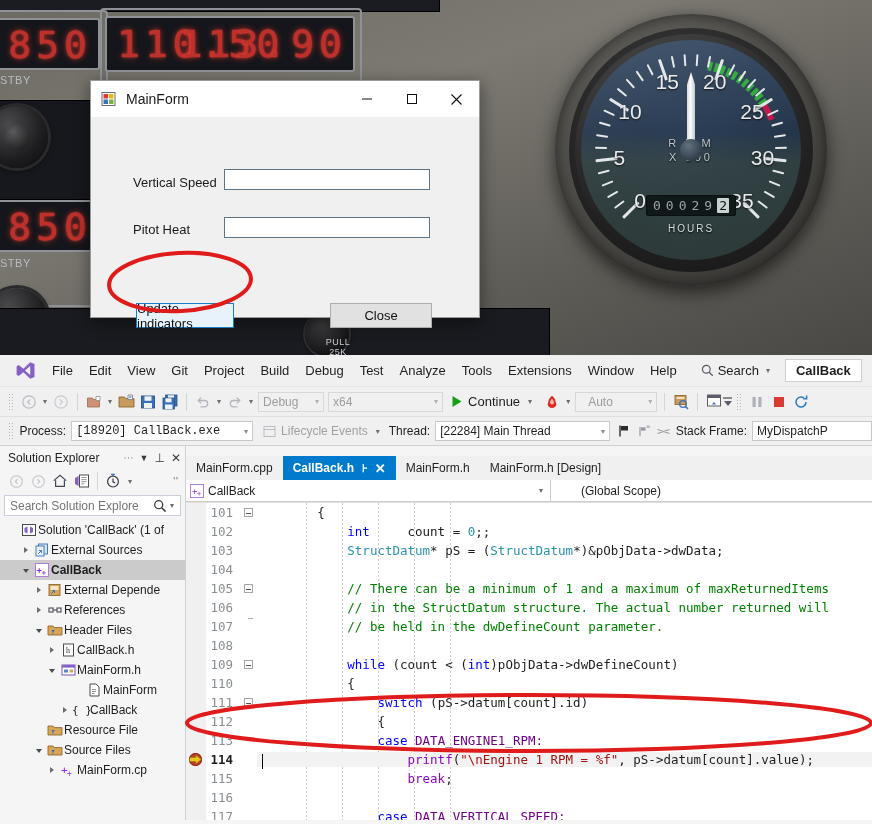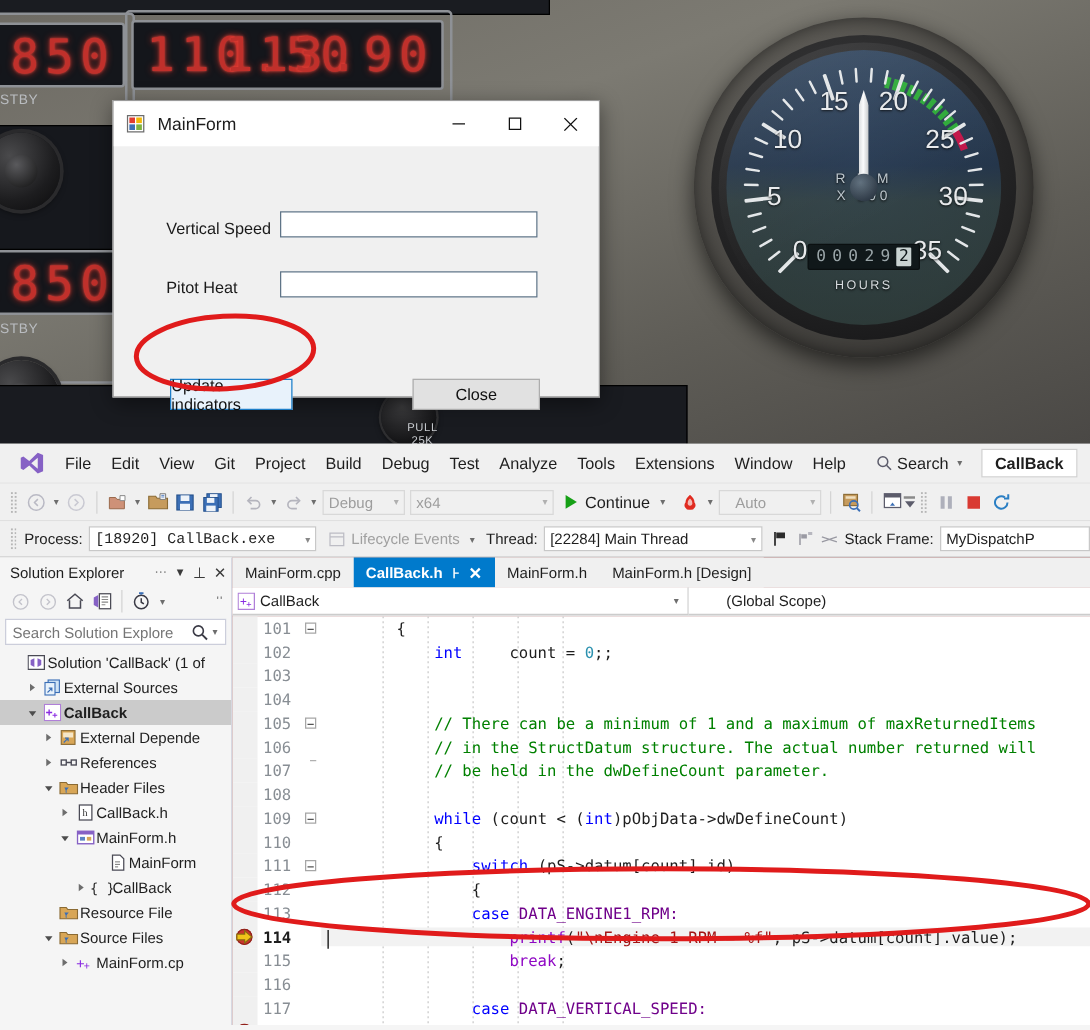--- a/index.html
+++ b/index.html
@@ -271,21 +271,21 @@
   }
   .tw i.open{
     border:0; width:0;height:0;
     border-top:4px solid #4d4d4d; border-left:3.5px solid transparent; border-right:3.5px solid transparent;
     margin-top:2px;
   }
   .ti{ width:18px; flex:0 0 18px; display:flex;align-items:center;justify-content:center;}
   .tl{ overflow:hidden; }
 
   
-  #editor{ flex:1; display:flex; flex-direction:column; background:#7f1d1d; min-width:0;}
+  #editor{ flex:1; display:flex; flex-direction:column; background:#7f1d1d; min-width:0;margin-top:10px;}
   #tabstrip{ height:24px; background:#f0f0f0; display:flex; align-items:flex-end; }
   .tab{
     height:24px; display:flex; align-items:center; padding:0 10px;
     font-size:12px; color:#1e1e1e; background:#f0f0f0; white-space:nowrap;
   }
   .tab.active{ background:#007acc; color:#fff; font-weight:bold; }
   .tab .pin{ margin-left:8px; font-size:11px; }
   .tab .x{ margin-left:7px; font-size:13px; }
   #navbar{
     height:23px; display:flex; background:#f5f5f5; border-bottom:1px solid #e0e0e0;
@@ -970,21 +970,21 @@
       </div>
       <div id="codearea">
         <div class="gl-dash" style="left:120px;"></div>
         <div class="gl-dash" style="left:156px;"></div>
         <div class="gl-dash" style="left:192px;"></div>
         <div class="gl-dash" style="left:228px;"></div>
         <div class="gl-dash" style="left:264px;"></div>
         <div id="code-host">
             <div class="cl"><div class="glyph"></div><div class="lno">101</div><div class="fold"><div class="fbox"></div></div><div class="code"><span class="id">        {</span></div></div>
             <div class="cl"><div class="glyph"></div><div class="lno">102</div><div class="fold"><div class="fline"></div></div><div class="code"><span class="id">            </span><span class="kw">int</span><span class="id">     count = </span><span class="id" style="color: rgb(43, 145, 175);">0</span><span class="id">;;</span></div></div>
-            <div class="cl"><div class="glyph"></div><div class="lno">103</div><div class="fold"><div class="fline"></div></div></div>
+            <div class="cl"><div class="glyph"></div><div class="lno">103</div><div class="fold"><div class="fline"></div></div><div class="code"><span class="id">            </span><span class="typ">StructDatum</span><span class="id">* pS = (</span><span class="typ">StructDatum</span><span class="id">*)&amp;pObjData-&gt;dwData;</span></div></div>
             <div class="cl"><div class="glyph"></div><div class="lno">104</div><div class="fold"><div class="fline"></div></div><div class="code"><span class="id"></span></div></div>
             <div class="cl"><div class="glyph"></div><div class="lno">105</div><div class="fold"><div class="fbox"></div></div><div class="code"><span class="cm">            // There can be a minimum of 1 and a maximum of maxReturnedItems</span></div></div>
             <div class="cl"><div class="glyph"></div><div class="lno">106</div><div class="fold"><div class="fline"></div></div><div class="code"><span class="cm">            // in the StructDatum structure. The actual number returned will</span></div></div>
             <div class="cl"><div class="glyph"></div><div class="lno">107</div><div class="fold"><div class="fline" style="bottom: 9px;"></div><div style="position: absolute; left: 50%; bottom: 8px; width: 5px; height: 1px; background: rgb(176, 176, 176);"></div></div><div class="code"><span class="cm">            // be held in the dwDefineCount parameter.</span></div></div>
             <div class="cl"><div class="glyph"></div><div class="lno">108</div><div class="fold"><div class="fline"></div></div><div class="code"><span class="id"></span></div></div>
             <div class="cl"><div class="glyph"></div><div class="lno">109</div><div class="fold"><div class="fbox"></div></div><div class="code"><span class="id">            </span><span class="kw">while</span><span class="id"> (count &lt; (</span><span class="kw">int</span><span class="id">)pObjData-&gt;dwDefineCount)</span></div></div>
             <div class="cl"><div class="glyph"></div><div class="lno">110</div><div class="fold"><div class="fline"></div></div><div class="code"><span class="id">            {</span></div></div>
             <div class="cl"><div class="glyph"></div><div class="lno">111</div><div class="fold"><div class="fbox"></div></div><div class="code"><span class="id">                </span><span class="kw">switch</span><span class="id"> (pS-&gt;datum[</span><span class="id">count</span><span class="id">].id)</span></div></div>
             <div class="cl"><div class="glyph"></div><div class="lno">112</div><div class="fold"><div class="fline"></div></div><div class="code"><span class="id">                {</span></div></div>
             <div class="cl"><div class="glyph"></div><div class="lno">113</div><div class="fold"><div class="fline"></div></div><div class="code"><span class="id">                </span><span class="kw">case</span><span class="mac"> DATA_ENGINE1_RPM:</span></div></div>

